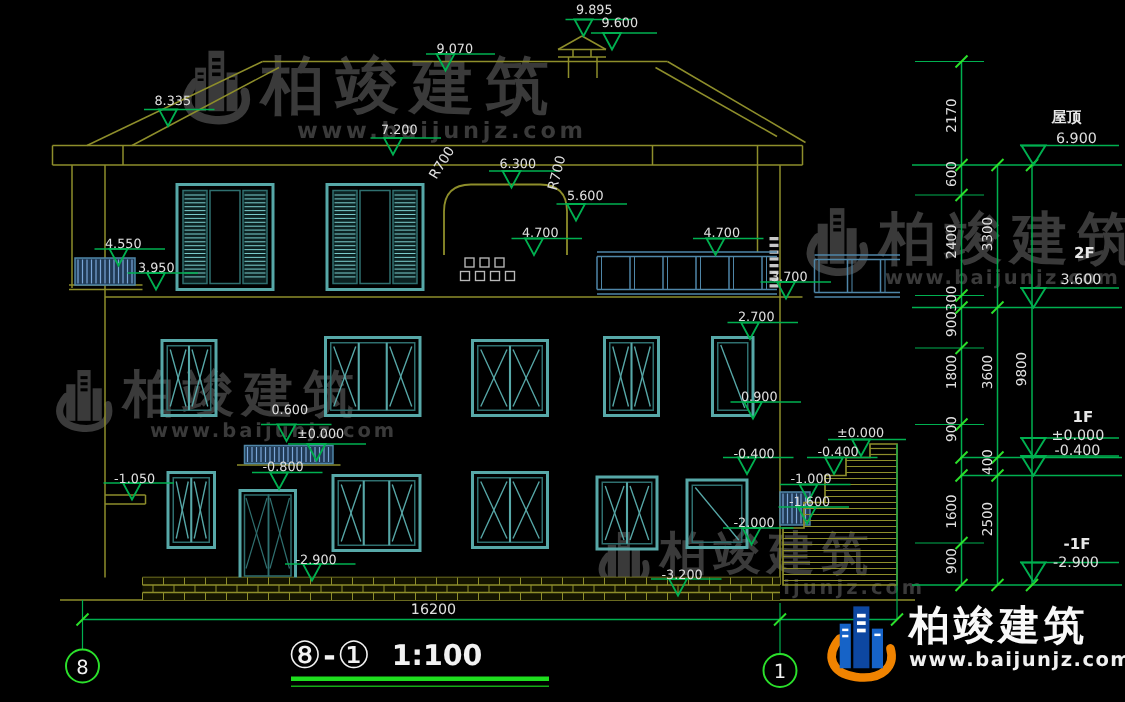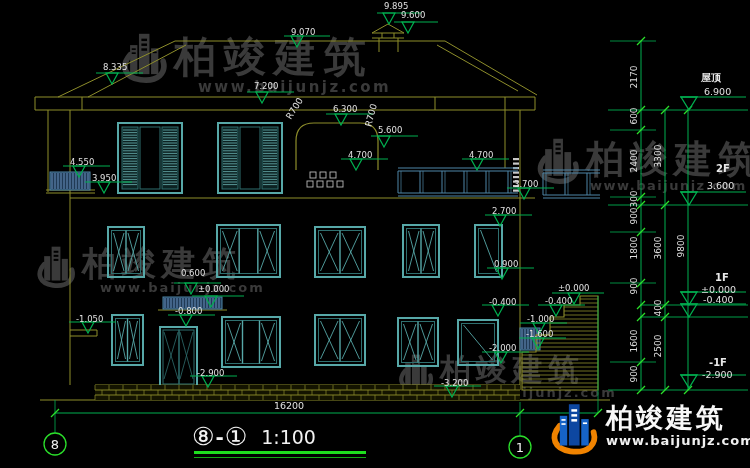--- a/index.html
+++ b/index.html
@@ -30,21 +30,21 @@
   .blogo .cn{font-size:27px;font-weight:bold;letter-spacing:3px;color:#f8f8f8;line-height:1;margin-top:8px;
              text-shadow:-2px 0 #000,2px 0 #000,0 -2px #000,0 2px #000,-1px -1px #000,1px 1px #000;}
   .blogo .url{font-size:13px;font-weight:bold;color:#f0f0f0;letter-spacing:1px;margin-top:2px;
               text-shadow:1px 1px #000;}
   
   .title{position:absolute;left:192px;top:424px;z-index:3;color:#f2f2f2;display:flex;
          align-items:center;white-space:nowrap;}
   .title .bub{font-size:25px;line-height:1;}
   .title .dash{font-size:20px;font-weight:bold;margin:0 1px;}
   .title .nm{font-size:24px;font-weight:bold;letter-spacing:1px;}
-  .title .sc{font-size:19px;font-weight:normal;margin-left:14px;}
+  .title .sc{font-size:19px;font-weight:bold;margin-left:14px;}
   .tuline1{position:absolute;left:194px;top:451px;width:172px;height:3px;background:#1ede1e;z-index:3;}
   .tuline2{position:absolute;left:194px;top:457px;width:172px;height:1px;background:#15a915;z-index:3;}
 </style>
 </head>
 <body>
 
 <div class="canvas">
 
   <div class="wm wm-a">
     <svg width="50" height="68" viewBox="0 0 62 80">

